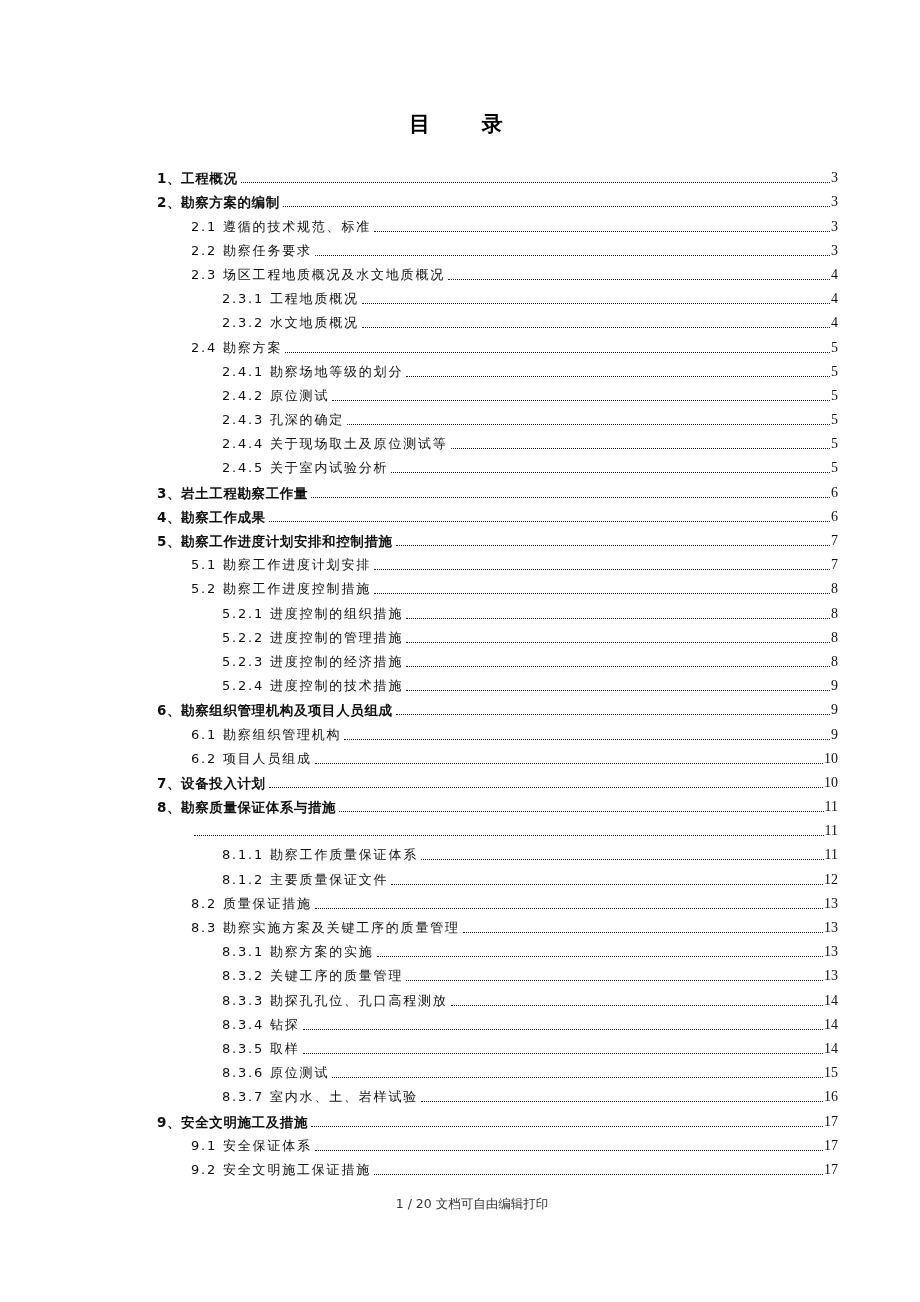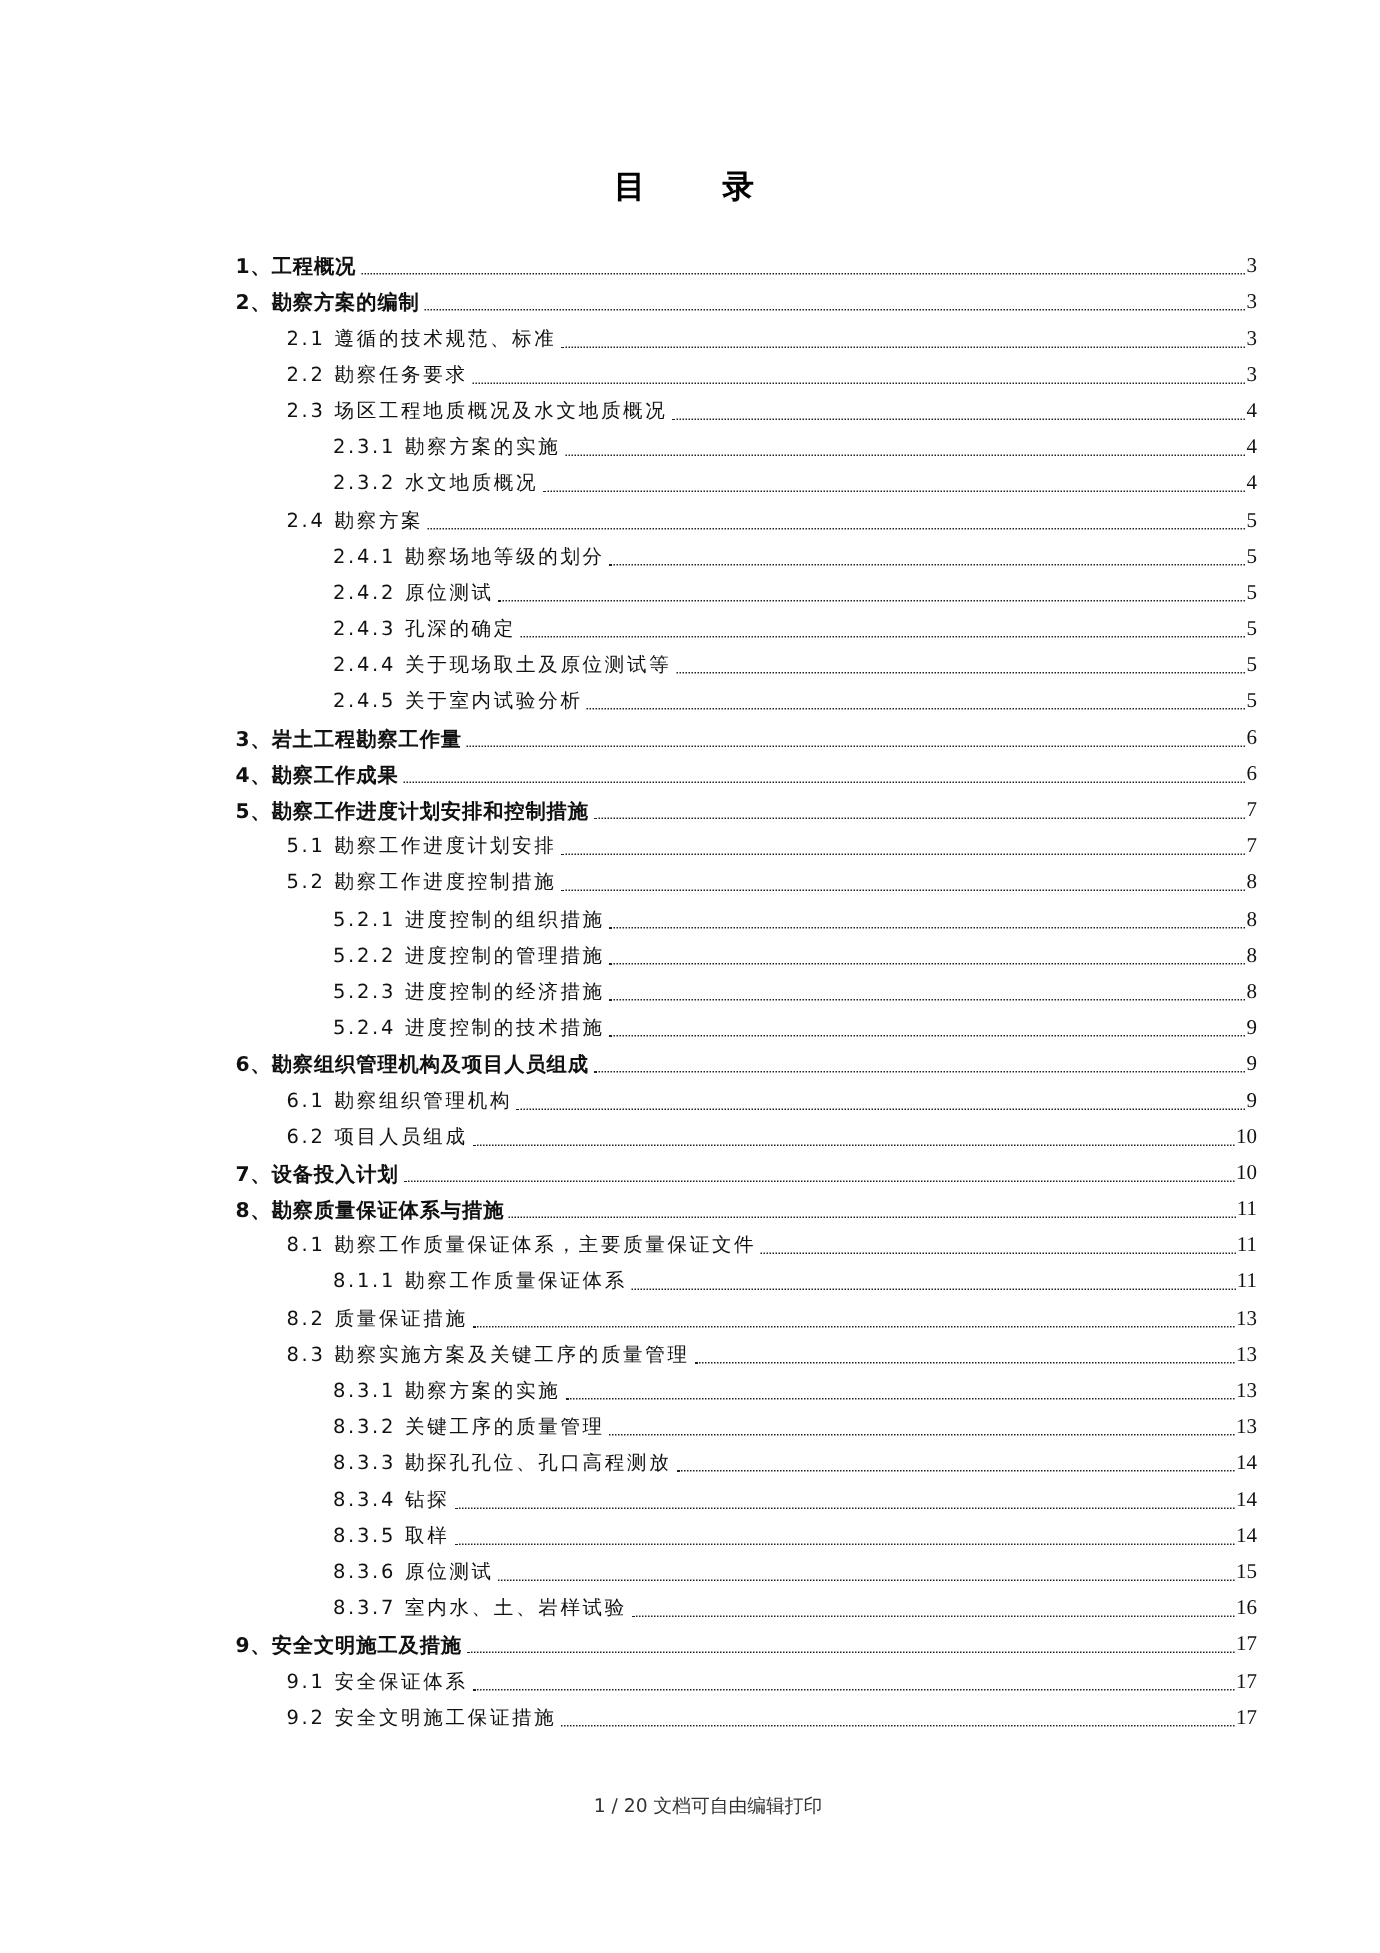--- a/index.html
+++ b/index.html
@@ -106,21 +106,21 @@
       <span class="label">2.2 勘察任务要求</span>
       <span class="leader"></span>
       <span class="page">3</span>
     </div>
     <div class="toc-row level-2">
       <span class="label">2.3 场区工程地质概况及水文地质概况</span>
       <span class="leader"></span>
       <span class="page">4</span>
     </div>
     <div class="toc-row level-3">
-      <span class="label">2.3.1 勘察方案的实施</span>
+      <span class="label">2.3.1 工程地质概况</span>
       <span class="leader"></span>
       <span class="page">4</span>
     </div>
     <div class="toc-row level-3">
       <span class="label">2.3.2 水文地质概况</span>
       <span class="leader"></span>
       <span class="page">4</span>
     </div>
     <div class="toc-row level-2">
       <span class="label">2.4 勘察方案</span>
@@ -216,29 +216,33 @@
       <span class="label">7、设备投入计划</span>
       <span class="leader"></span>
       <span class="page">10</span>
     </div>
     <div class="toc-row level-1">
       <span class="label">8、勘察质量保证体系与措施</span>
       <span class="leader"></span>
       <span class="page">11</span>
     </div>
     <div class="toc-row level-2">
-      <span class="label">8.1 勘察工作质量保证体系，主要质量保证文件</span>
       <span class="leader"></span>
       <span class="page">11</span>
     </div>
     <div class="toc-row level-3">
       <span class="label">8.1.1 勘察工作质量保证体系</span>
       <span class="leader"></span>
       <span class="page">11</span>
     </div>
+    <div class="toc-row level-3">
+      <span class="label">8.1.2 主要质量保证文件</span>
+      <span class="leader"></span>
+      <span class="page">12</span>
+    </div>
     <div class="toc-row level-2">
       <span class="label">8.2 质量保证措施</span>
       <span class="leader"></span>
       <span class="page">13</span>
     </div>
     <div class="toc-row level-2">
       <span class="label">8.3 勘察实施方案及关键工序的质量管理</span>
       <span class="leader"></span>
       <span class="page">13</span>
     </div>

